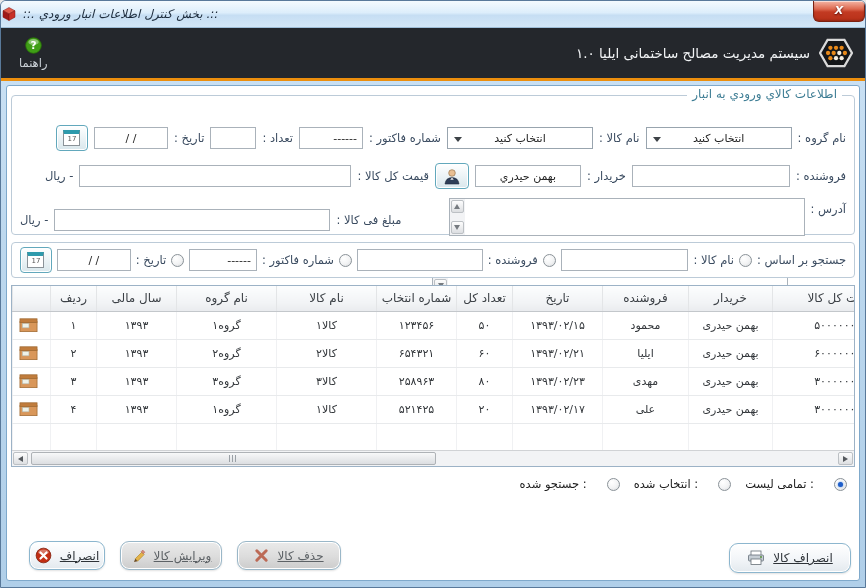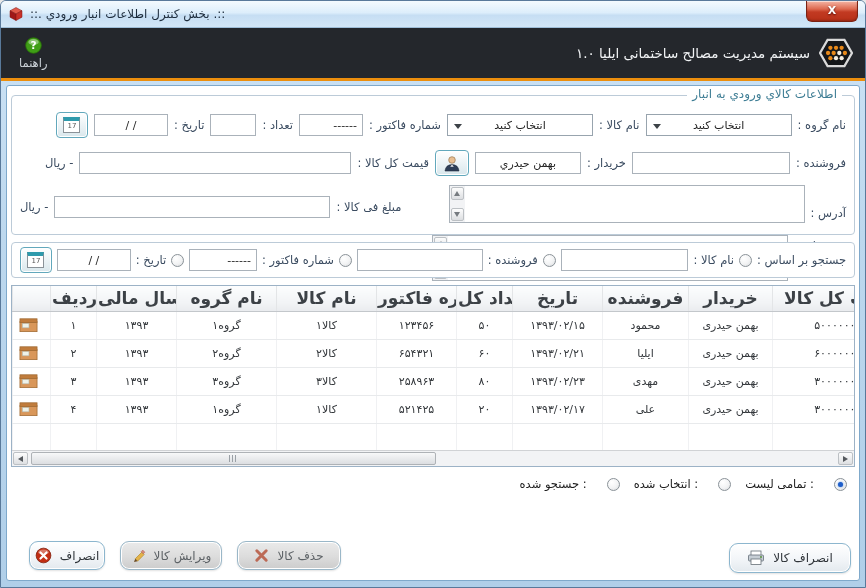--- a/index.html
+++ b/index.html
@@ -11,23 +11,24 @@
   }
   .window{
     position:absolute; inset:0;
     border:1px solid #59799a; border-radius:6px 6px 0 0;
     background:linear-gradient(180deg,#cfe4f6 0%,#bdd8ee 40%,#b0cfe9 100%);
     overflow:hidden;
   }
   
   .titlebar{
     height:27px; display:flex; align-items:center; gap:6px;
-    padding:0 7px; direction:ltr;
+    padding:0 0; direction:ltr;
     background:linear-gradient(180deg,#f4fafe 0%,#ddeefb 45%,#c6def3 55%,#d3e7f7 100%);
     border-bottom:1px solid #9ebed8;
+    font-style:italic;
   }
   .titlebar .t-title{ font-size:12px; color:#1d2c3c; white-space:nowrap; direction:rtl; }
   .close-btn{
     margin-left:auto; align-self:flex-start;
     width:52px; height:21px; text-align:center;
     background:linear-gradient(180deg,#f4b6a6 0%,#dd6950 40%,#c23a22 55%,#b73018 100%);
     border:1px solid #7c2212; border-top:none; border-radius:0 0 6px 6px;
     box-shadow:inset 0 1px 0 rgba(255,255,255,.55), inset 0 -1px 2px rgba(0,0,0,.2);
     color:#fff; font-size:11px; font-weight:bold; line-height:20px;
     text-shadow:0 1px 2px rgba(60,0,0,.8); cursor:pointer;
@@ -50,21 +51,21 @@
     background:#fff; border:1px solid #7fa9cb; border-radius:3px;
   }
   .gbox{
     position:relative; border:1px solid #bccbd8; border-radius:4px;
     margin:0 4px; background:#fff;
   }
   .gbox-label{
     position:absolute; top:-9px; right:12px; background:#fff; padding:0 5px;
     color:#3f7e95; font-size:12px; white-space:nowrap;
   }
-  .form-box{ margin-top:9px; height:140px; padding:1px 8px; }
+  .form-box{ margin-top:9px; height:140px; padding:14px 8px; }
   .frow{ display:flex; align-items:center; gap:6px; }
   .frow.r1{ padding-top:15px; }
   .frow.r2{ margin-top:12px; }
   .frow.r3{ margin-top:9px; align-items:flex-start; }
   .frow.r4{ margin-top:12px; align-items:flex-start; }
   .flabel{ font-size:11.5px; color:#3b4c61; white-space:nowrap; }
   .inp{
     height:22px; border:1px solid #aab2ba; background:#fff;
     font-size:11px; color:#222; display:flex; align-items:center;
     padding:0 5px; overflow:hidden; white-space:nowrap;
@@ -126,21 +127,21 @@
     content:''; position:absolute; left:3px; top:3px; width:5px; height:5px;
     border-radius:50%; background:#1f5ec9; box-shadow:0 0 2px #4a8ae0;
   }
   
   .grid{
     margin:7px 4px 0; height:182px; border:1px solid #9cb2c6;
     position:relative; overflow:hidden; direction:ltr; background:#fff;
   }
   table.dg{ border-collapse:collapse; table-layout:fixed; width:896px; }
   .dg th{
-    height:25px; font-weight:bold; font-size:17px; color:#3c4146;
+    height:25px; font-weight:normal; font-size:12px; color:#3c4146;
     background:linear-gradient(180deg,#fcfdfe 0%,#f1f3f5 70%,#e9ebee 100%);
     border-bottom:1px solid #c3c7cb; border-left:1px solid #e3e5e7;
     overflow:hidden; white-space:nowrap; text-align:center;
   }
   .dg td{
     height:28px; font-size:11px; color:#33373b; text-align:center;
     border-bottom:1px solid #e8eaec; border-left:1px solid #f0f1f3;
     overflow:hidden; white-space:nowrap; background:#fff;
   }
   .dg td.cell-icon{ padding:2px 0 0 6px; text-align:left; }
@@ -170,21 +171,21 @@
   }
   .f-item{ display:flex; align-items:center; gap:20px; }
   .btn{
     height:29px; border:1px solid #8cb6ce; border-radius:9px;
     background:linear-gradient(180deg,#ffffff 0%,#f2f5f8 55%,#e3e9ee 100%);
     box-shadow:inset 0 0 0 1px #fff, 0 1px 2px rgba(0,0,0,.12);
     display:flex; align-items:center; justify-content:center; gap:8px;
     font-size:12px; color:#2e3338; cursor:pointer; direction:ltr;
     font-family:inherit;
   }
-  .btn .b-label{ direction:rtl; }
+  .btn .b-label{ direction:rtl;text-decoration:underline; }
   .btn.disabled{
     background:linear-gradient(180deg,#eaeaea 0%,#dcdcdc 55%,#cccccc 100%);
     color:#5d6266; border-color:#9ab7c8;
   }
   .actions{ position:absolute; left:22px; bottom:10px; display:flex; gap:15px; direction:ltr; }
   .print-btn{ position:absolute; right:8px; bottom:7px; width:122px; height:30px; }
 </style>
 </head>
 <body>
 
@@ -273,21 +274,21 @@
               <polygon points="10,9.6 8.2,11.8 11.8,11.8" fill="#f2f2f2"></polygon>
             </svg>
           </span>
         </div>
         <span class="flabel">قیمت کل کالا :</span>
         <div class="inp" style="width:272px"></div>
         <span class="flabel">- ریال</span>
       </div>
 
       <div class="frow r3">
-        <span class="flabel" style="margin-top:21px">آدرس :</span>
+        <span class="flabel" style="margin-top:4px">آدرس :</span>
         <div class="ta addr">
           <div class="ta-sb">
             <span class="ta-arr">
                 <span class="tri-up"></span>
               </span>
             <span class="ta-arr">
                 <span class="tri-down"></span>
               </span>
           </div>
         </div>
@@ -337,21 +338,21 @@
             <col style="width: 84px;">
             <col style="width: 136px;">
           </colgroup>
         <thead>
             <tr>
               <th></th>
               <th>ردیف</th>
               <th>سال مالی</th>
               <th>نام گروه</th>
               <th>نام کالا</th>
-              <th>شماره فاکتور</th>
+              <th>شماره انتخاب</th>
               <th>تعداد کل</th>
               <th>تاریخ</th>
               <th>فروشنده</th>
               <th>خریدار</th>
               <th>قیمت کل کالا</th>
             </tr>
           </thead>
         <tbody>
             <tr>
               <td class="cell-icon"><svg width="19" height="17" viewBox="0 0 20 17">

